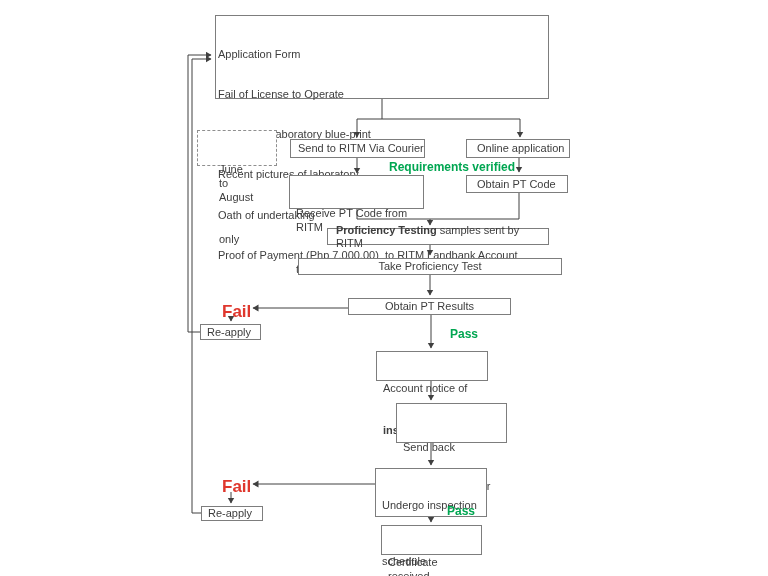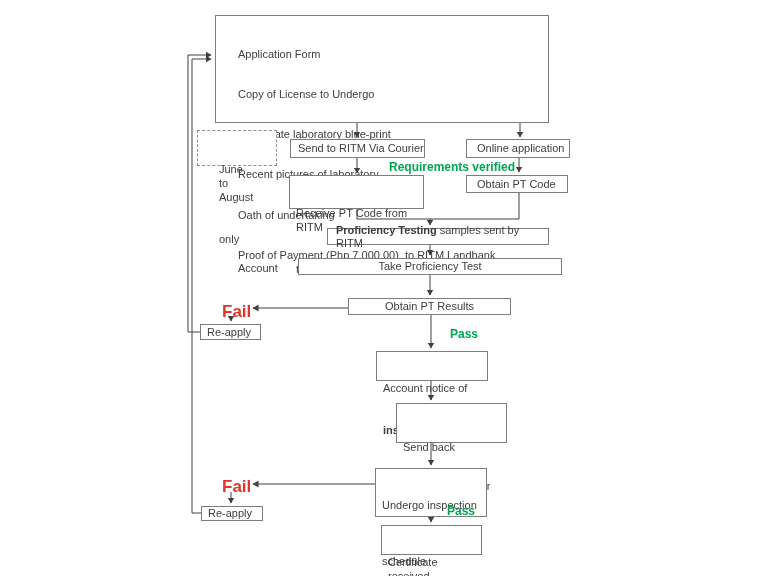--- a/index.html
+++ b/index.html
@@ -60,23 +60,23 @@
       <path d="M431,315 L431,348" marker-end="url(#ah)"></path>
       <path d="M431,381 L431,400" marker-end="url(#ah)"></path>
       <path d="M431,443 L431,465" marker-end="url(#ah)"></path>
       <path d="M375,484 L253,484" marker-end="url(#ah)"></path>
       <path d="M231,492 L231,503" marker-end="url(#ah)"></path>
       <path d="M202,513 L192,513 L192,59 L211,59" marker-end="url(#ah)"></path>
       <path d="M431,499 L431,522" marker-end="url(#ah)"></path>
     </g>
   </svg>
 
-  <div class="box" style="left:215px;top:15px;width:334px;height:108px;padding:5px 22px;line-height:13.4px;">
+  <div class="box" style="left:215px;top:15px;width:334px;height:84px;padding:5px 2px;line-height:13.4px;">
     <div>Application Form</div>
-    <div>Copy of License to Undergo</div>
+    <div>Fail of License to Operate</div>
     <div>Up-to-date laboratory blue-print</div>
     <div>Recent pictures of laboratory</div>
     <div>Oath of undertaking</div>
     <div>Proof of Payment (Php 7,000.00)  to RITM Landbank Account</div>
   </div>
 
   <div class="box dashed" style="left:197px;top:130px;width:80px;height:36px;padding:3px 21px;line-height:14px;">
     <span class="blk">June to August</span>
     <span class="blk">only</span>
   </div>

